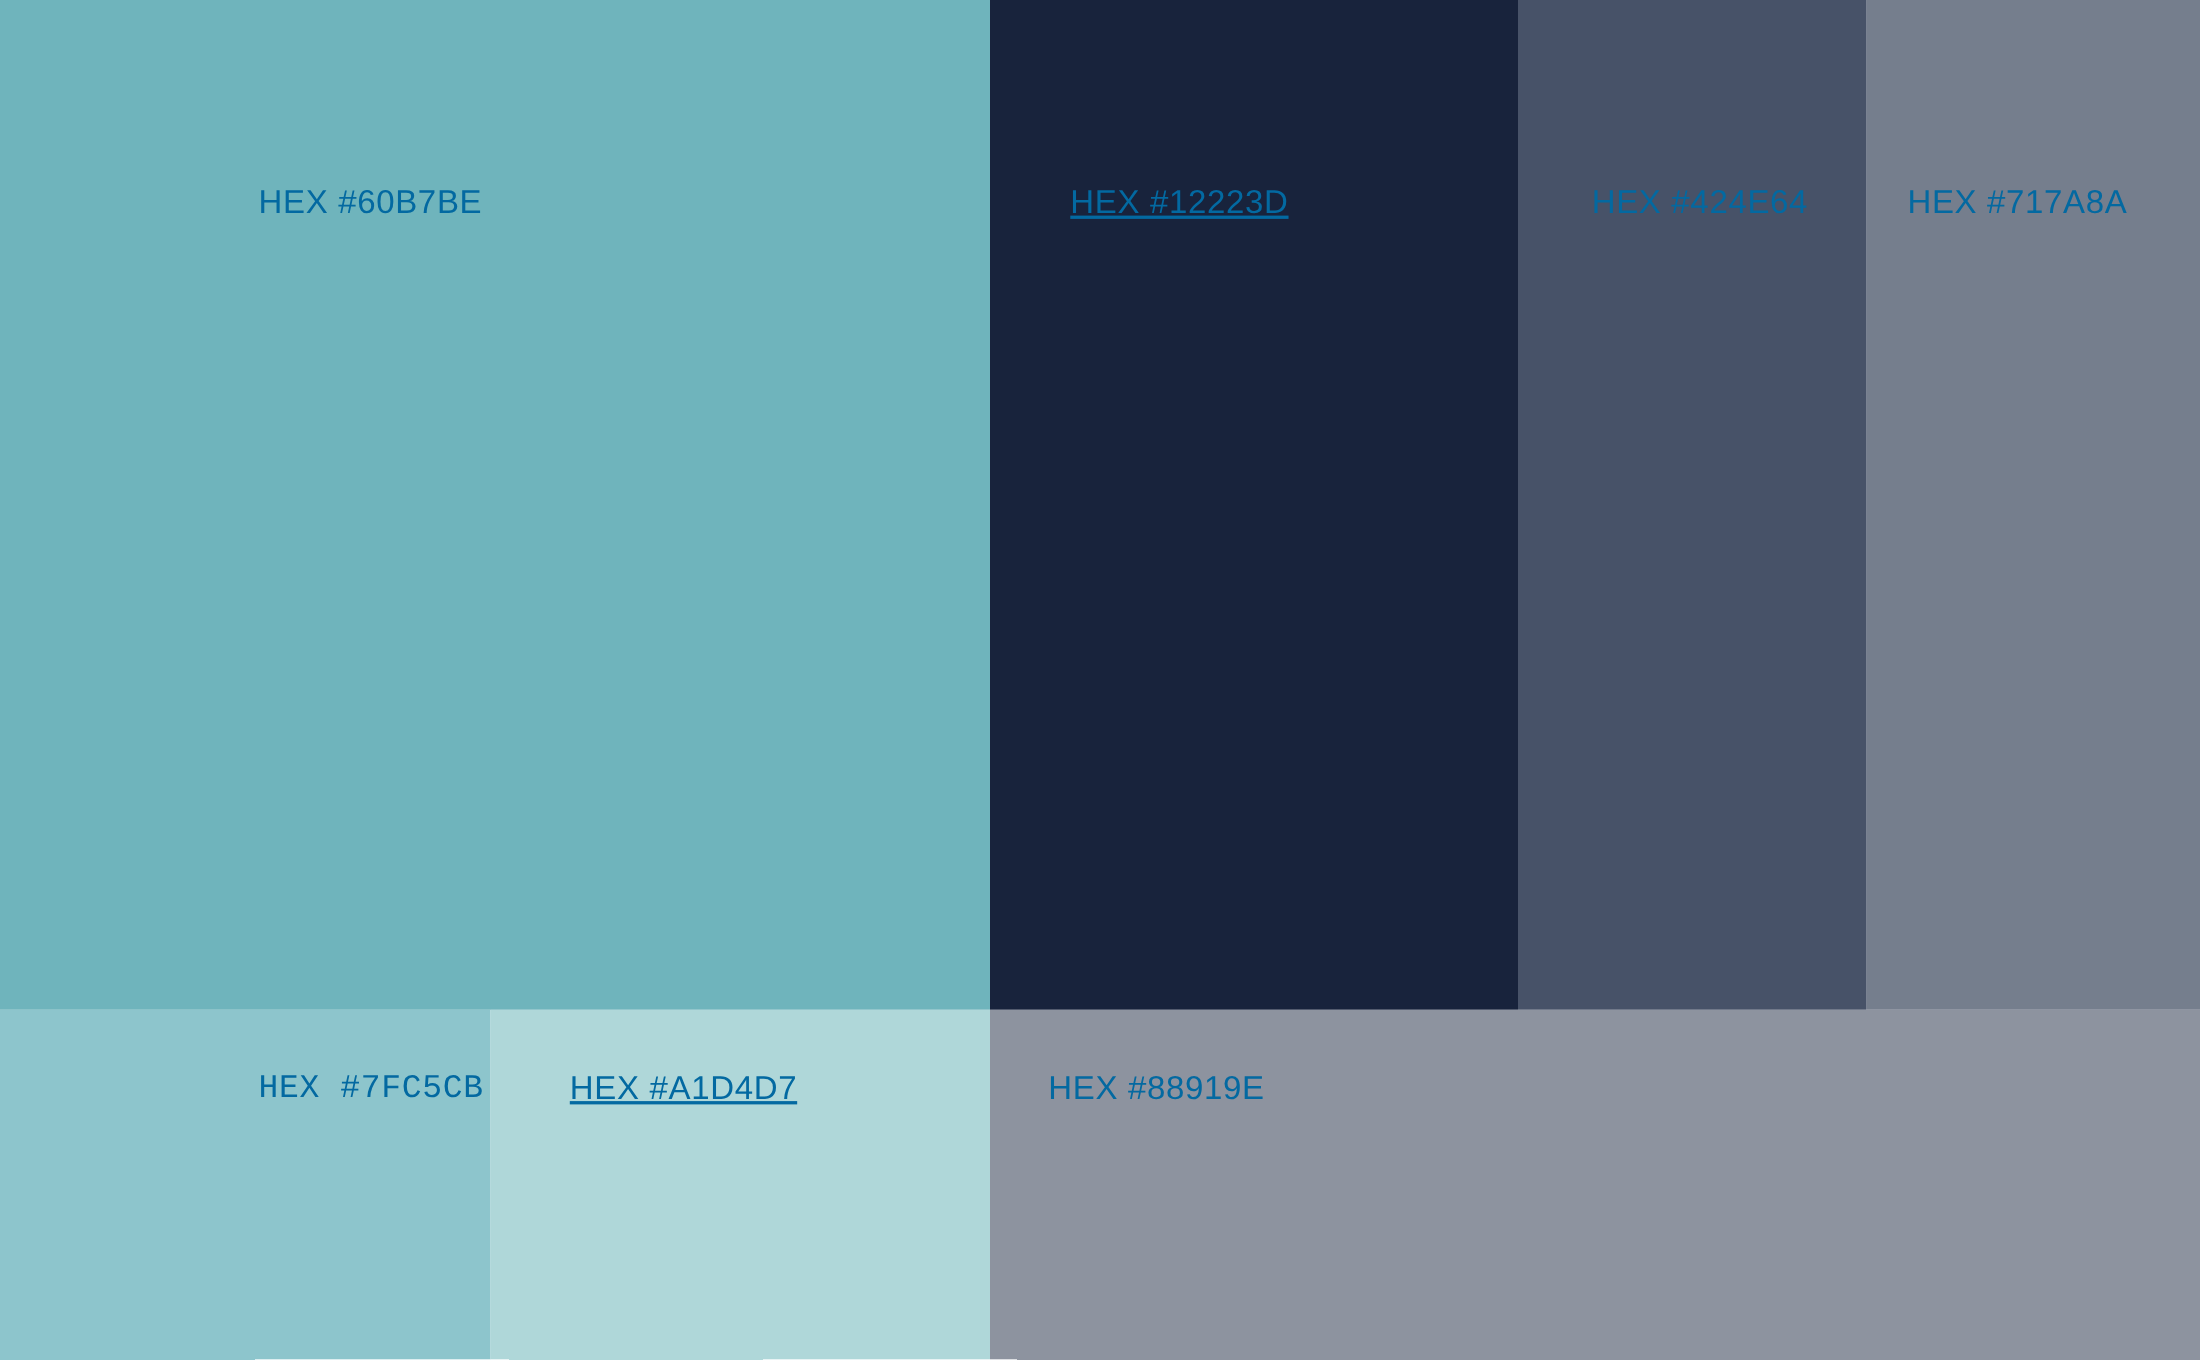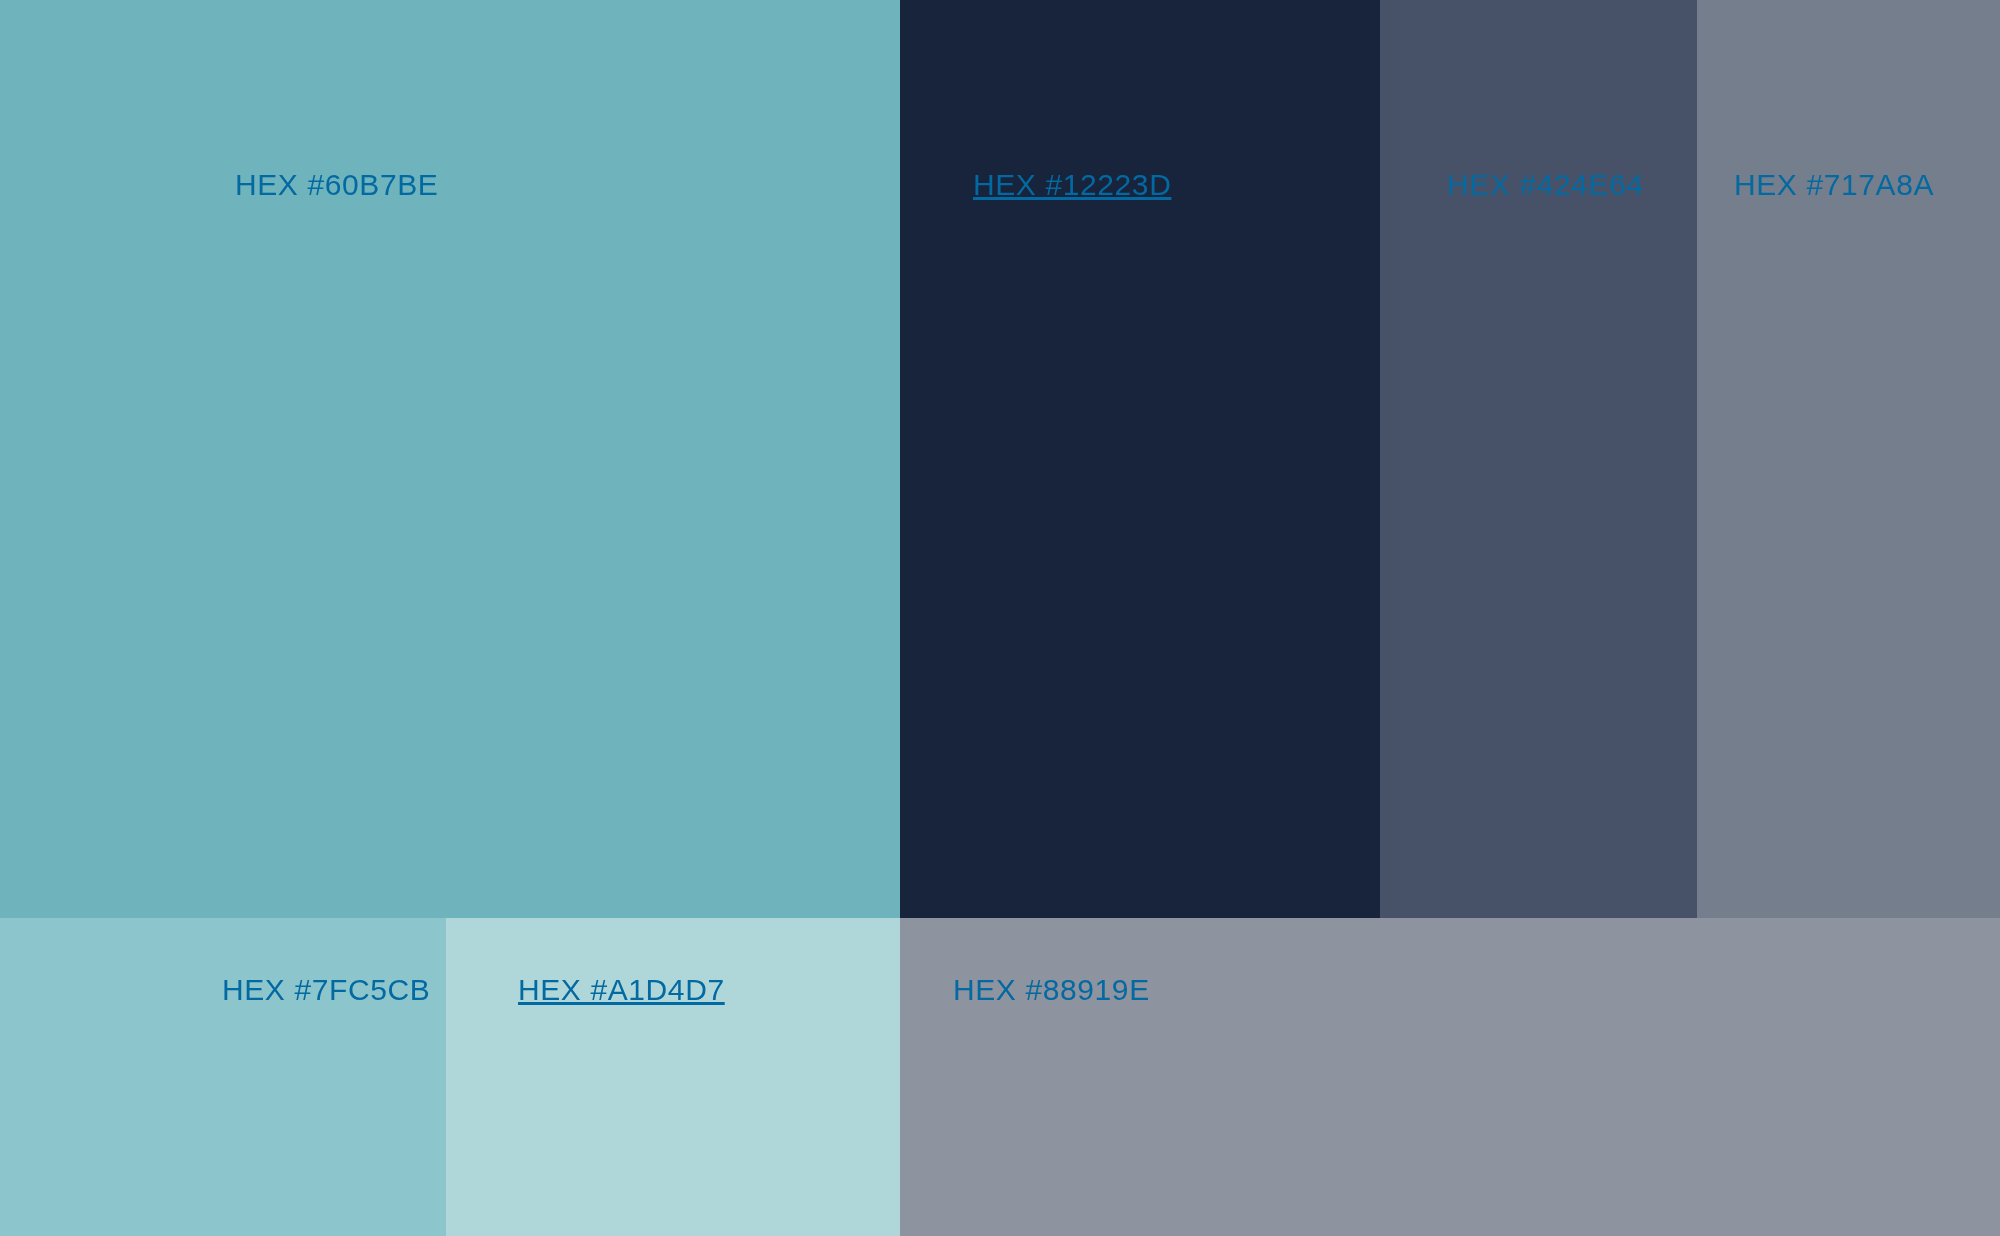--- a/index.html
+++ b/index.html
@@ -42,21 +42,21 @@
   #swatch-teal-soft      { left: 0px;    top: 918px; width: 446px;  height: 318px; background: #8DC5CC; }
   #swatch-teal-pale      { left: 446px;  top: 918px; width: 454px;  height: 318px; background: #AFD7D9; }
   #swatch-grey-cool      { left: 900px;  top: 918px; width: 1100px; height: 318px; background: #8D939F; }
 
   
   #label-teal-primary { left: 235px;  top: 170px; }
   #label-navy-deep    { left: 973px;  top: 170px; text-decoration: underline; }
   #label-slate-blue   { left: 1447px; top: 170px; }
   #label-slate-grey   { left: 1690px; top: 170px; margin-left: 44px; }
 
-  #label-teal-soft    { left: 222px;  top: 975px; }
+  #label-teal-soft    { left: 235px;  top: 975px; font-family: Liberation Mono, monospace; }
   #label-teal-pale    { left: 518px;  top: 975px; text-decoration: underline; }
   #label-grey-cool    { left: 953px;  top: 975px; }
 </style>
 </head>
 <body>
 
 <div id="palette-board">
 
   <div class="swatch" id="swatch-teal-primary">
   </div>

